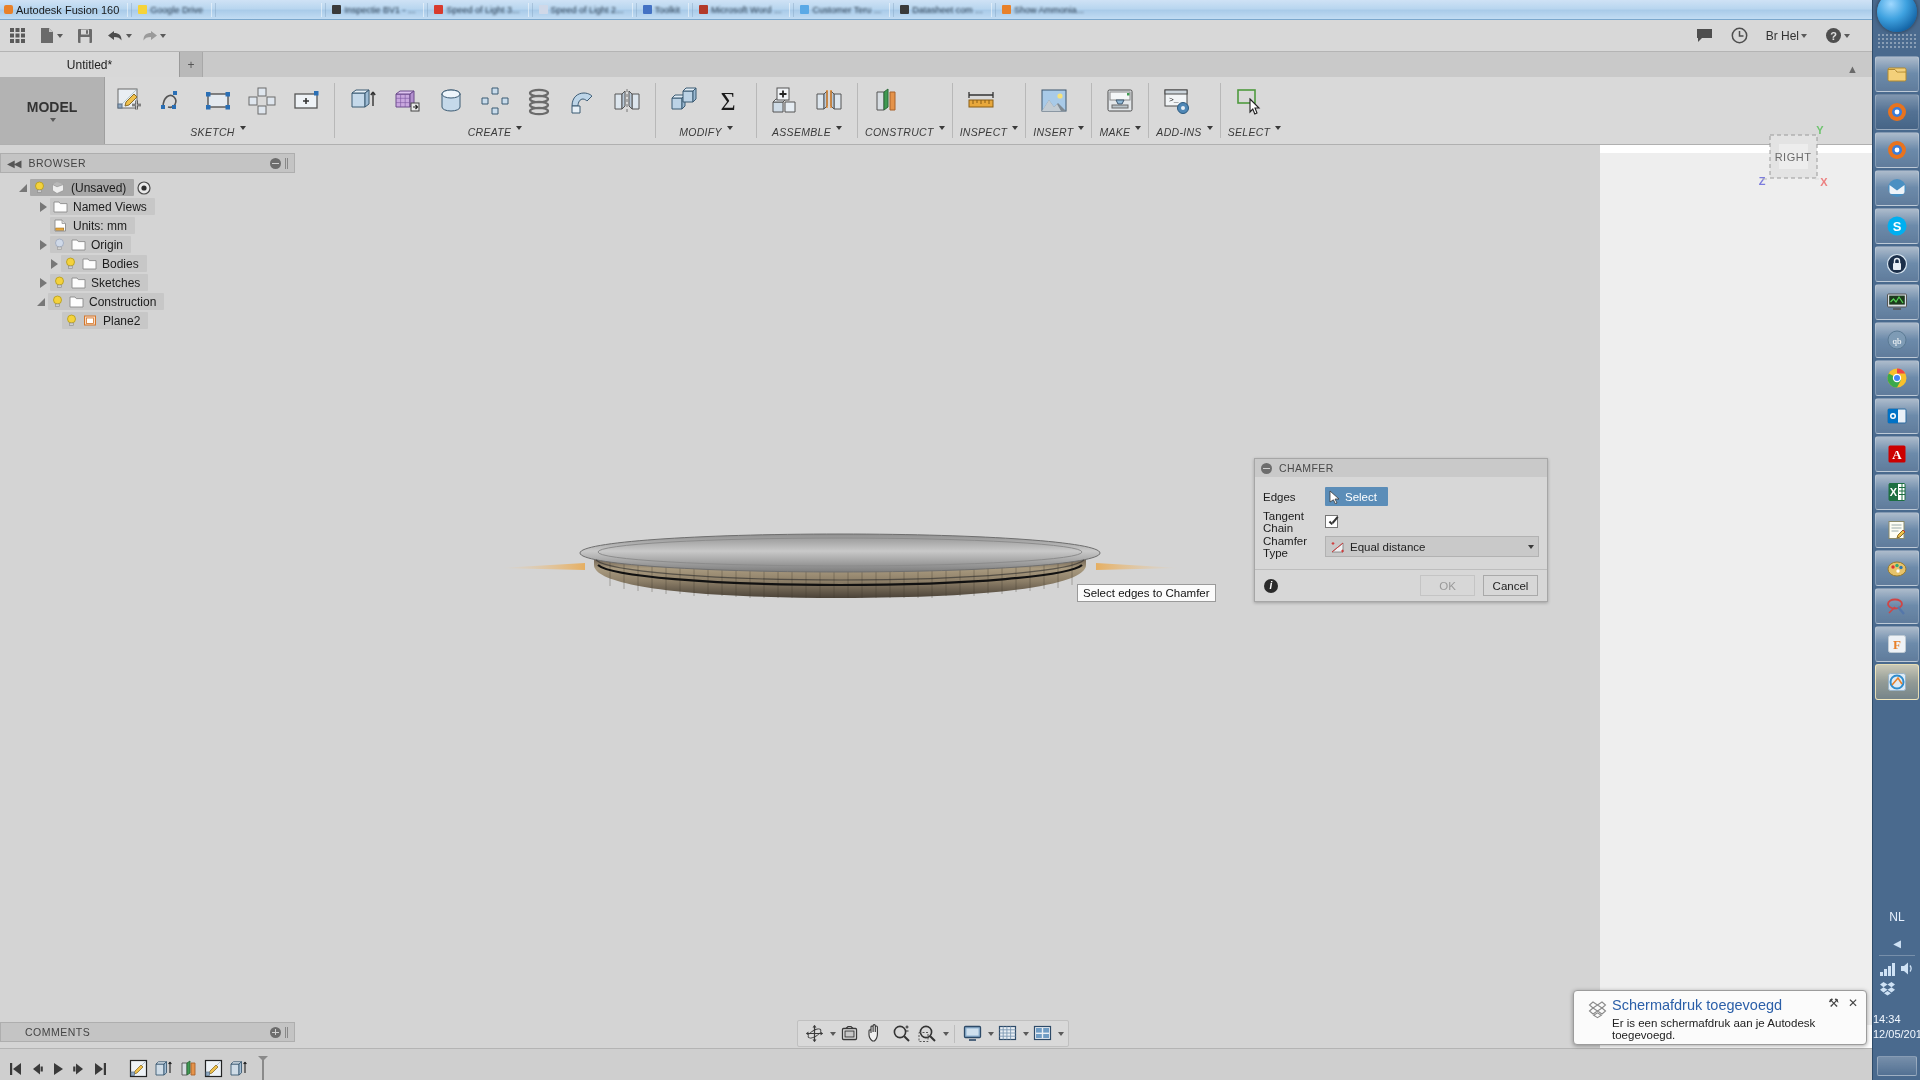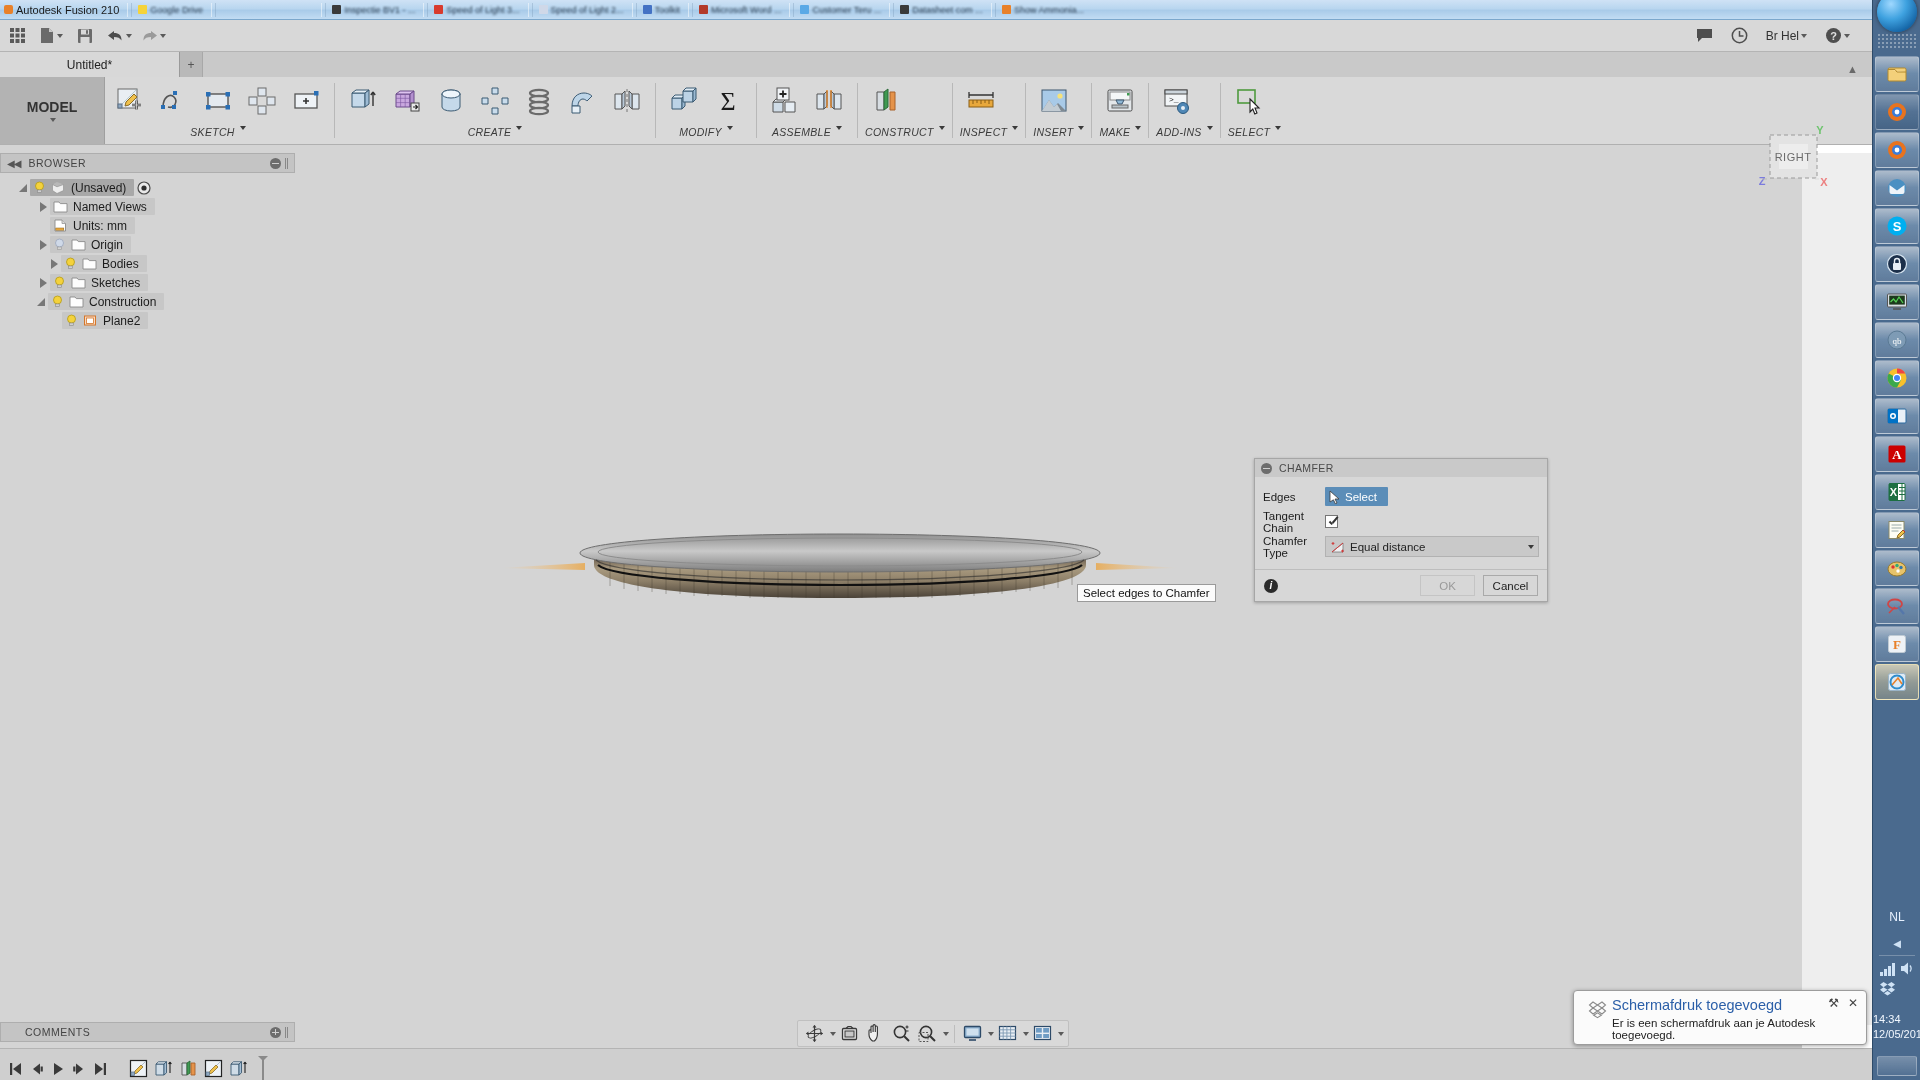--- a/index.html
+++ b/index.html
@@ -28,21 +28,21 @@
   }
   .tb-item.first { color:#1a1a1a; font-size:11px; max-width:170px; }
   .tb-item.active { background:rgba(255,255,255,0.65); border:1px solid rgba(255,255,255,0.9);margin-top:39px;}
   .tb-ico { width:9px; height:9px; border-radius:1px; flex:0 0 auto; display:block;}
   .tb-sep { width:5px; height:14px; border-left:1px solid rgba(255,255,255,.5); border-right:1px solid rgba(120,150,180,.35); margin:0 2px; flex:0 0 auto;}
   .tb-label { overflow:hidden; text-overflow:clip; filter: blur(0.9px); }
   .tb-item.first .tb-label { filter:none; }
 
   
   #fusion-window {
-    position:absolute; left:0; top:20px; width:1802px; height:1040px;
+    position:absolute; left:0; top:20px; width:1600px; height:1040px;
     background:#d4d4d4;
   }
 
   
   #app-bar {
     position:absolute; left:0; top:0; width:1872px; height:32px;
     background:#d8d8d8; border-bottom:1px solid #b4b4b4;
     display:flex; align-items:center;
   }
   .appbar-btn { width:34px; height:32px; display:flex; align-items:center; justify-content:center; cursor:default;}
@@ -220,21 +220,21 @@
   #toast-body  { position:absolute; left:38px; top:26px; font-size:11.5px; color:#222;}
   #toast-icon  { position:absolute; left:14px; top:9px; }
   #toast-tools { position:absolute; right:8px; top:5px; display:flex; gap:9px; align-items:center; color:#444; font-size:12px;}
 </style>
 </head>
 <body>
 
 <div id="win-taskbar-top">
     <div class="tb-item first">
       <span class="tb-ico" style="background: rgb(232, 129, 42); border-radius: 2px;"></span>
-      <span class="tb-label">Autodesk Fusion 210</span>
+      <span class="tb-label">Autodesk Fusion 160</span>
     </div>
     <div class="tb-sep"></div>
     <div class="tb-item">
       <span class="tb-ico" style="background: rgb(245, 211, 58);"></span>
       <span class="tb-label">Google Drive</span>
     </div>
     <div class="tb-sep"></div>
     <div class="tb-item active">
       <span class="tb-ico" style="background: rgb(217, 59, 59);"></span>
       <span class="tb-label">The Rules for Rul...</span>

